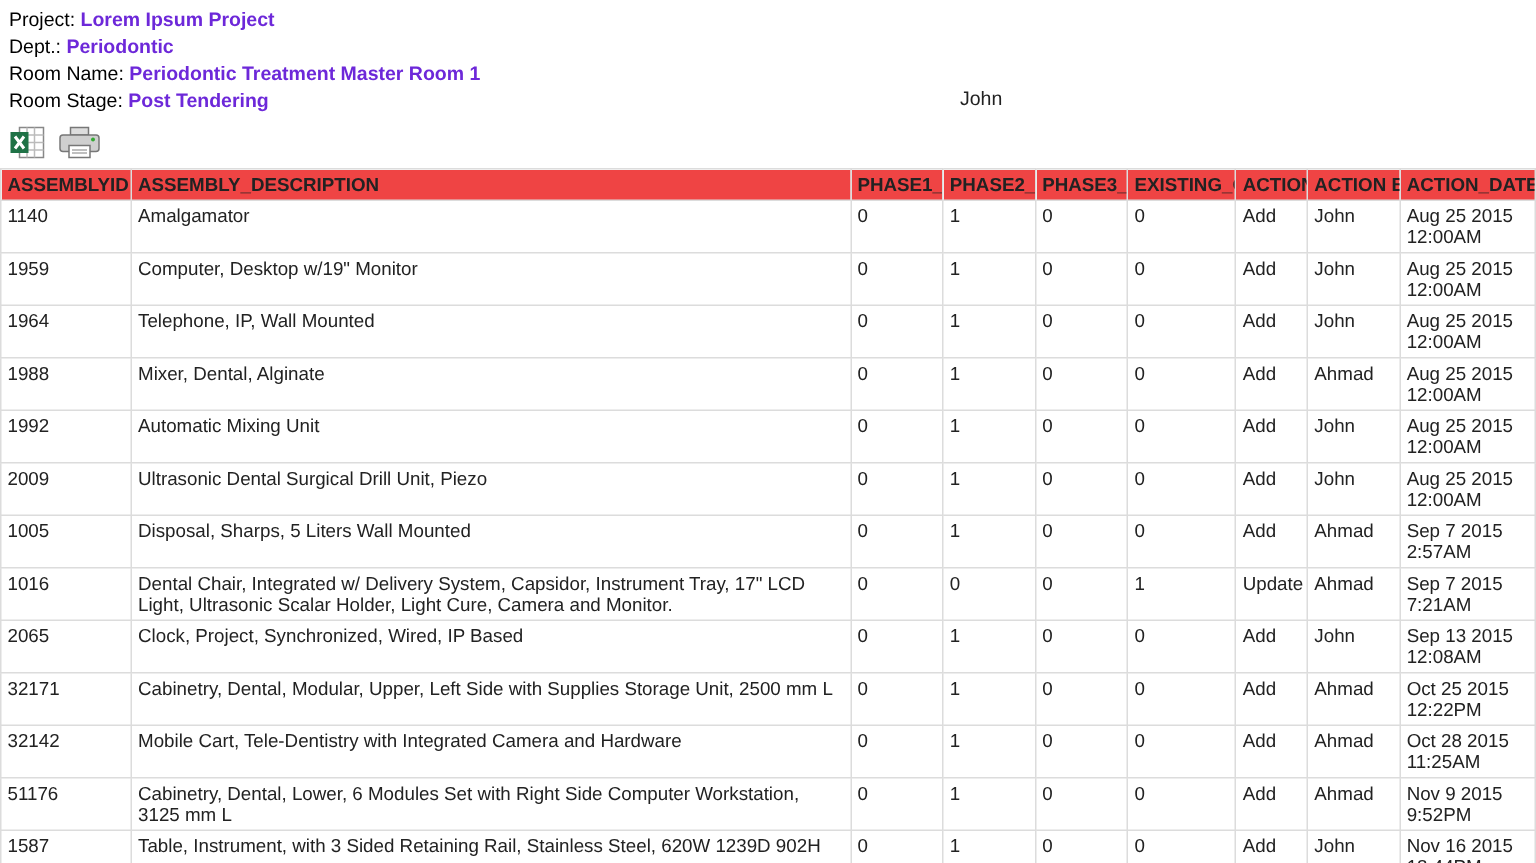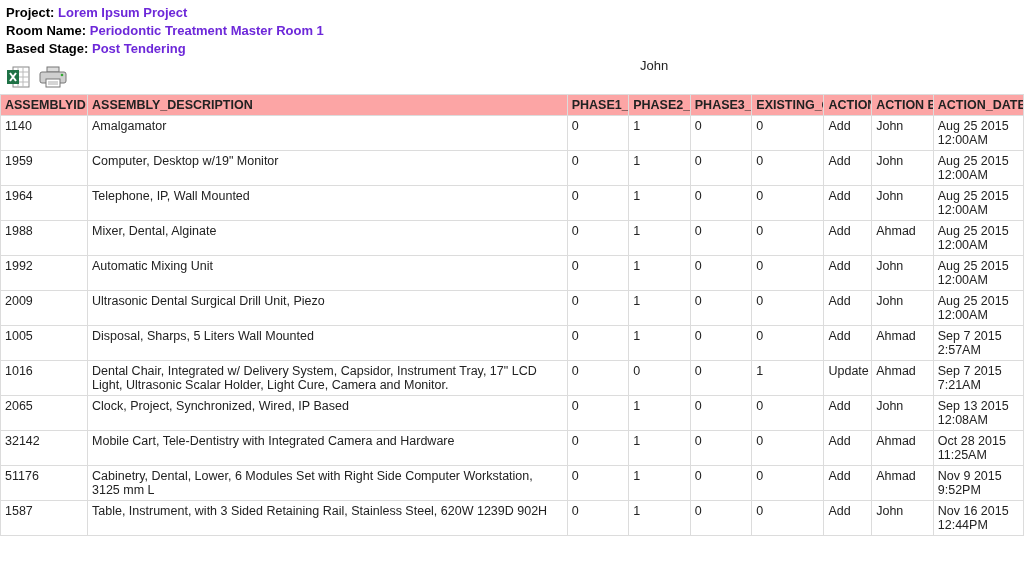--- a/index.html
+++ b/index.html
@@ -6,39 +6,39 @@
   html, body {
     margin: 0; padding: 0;
     font-family: "Segoe UI", Arial, sans-serif;
     font-size: 13px;
     color: #222;
     background: #fff;
     width: 1024px;
   }
   .header { padding: 4px 6px 4px 6px; position: relative; }
   .header .row { line-height: 18px; }
-  .label { color: #000; font-weight: 700; margin-top: 34px; }
+  .label { color: #000; font-weight: 400; margin-top: 34px; }
   .value-red { color: #6d28d9; font-weight: 700; }
   .user { position: absolute; left: 640px; top: 58px; color: #222; }
   .toolbar { padding: 2px 4px 4px 4px; }
   .icon-btn {
     display: inline-flex; align-items: center; justify-content: center;
     width: 30px; height: 26px; vertical-align: middle;
     cursor: pointer;
   }
   table.outer { border-collapse: collapse; width: 1024px; table-layout: fixed; }
   table.outer th, table.outer td {
     border: 1px solid #dcdcdc;
     padding: 3px 4px;
     text-align: left;
     vertical-align: top;
     font-size: 12.5px;
   }
   table.outer th {
-    background: #fca5a5;
+    background: #ef4444;
     font-weight: 700;
     white-space: nowrap;
     overflow: hidden;
   }
   col.c-id   { width: 82px; }
   col.c-desc { width: 452px; }
   col.c-q    { width: 58px; }
   col.c-q2   { width: 58px; }
   col.c-q3   { width: 58px; }
   col.c-eq   { width: 68px; }
@@ -49,25 +49,29 @@
 </style>
 </head>
 <body>
 
 <div class="header">
   <div class="row">
     <span class="label">Project: </span>
     <span class="value-red">Lorem Ipsum Project</span>
   </div>
   <div class="row">
+    <span class="label">Dept.: </span>
+    <span class="value-red">Periodontic</span>
+  </div>
+  <div class="row">
     <span class="label">Room Name: </span>
     <span class="value-red">Periodontic Treatment Master Room 1</span>
   </div>
   <div class="row">
-    <span class="label">Based Stage: </span>
+    <span class="label">Room Stage: </span>
     <span class="value-red">Post Tendering</span>
   </div>
   <div class="user">John</div>
 </div>
 
 <div class="toolbar">
   <span class="icon-btn" title="Export to Excel">
     <svg width="26" height="24" viewBox="0 0 26 24">
       <rect x="7" y="2" width="16" height="20" fill="#fff" stroke="#888"></rect>
       <line x1="7" y1="7" x2="23" y2="7" stroke="#bbb"></line>
@@ -210,20 +214,31 @@
         <td class="desc-cell">Clock, Project, Synchronized, Wired, IP Based</td>
         <td>0</td>
         <td>1</td>
         <td>0</td>
         <td>0</td>
         <td>Add</td>
         <td>John</td>
         <td>Sep 13 2015 12:08AM</td>
       </tr>
       <tr>
+        <td>32171</td>
+        <td class="desc-cell">Cabinetry, Dental, Modular, Upper, Left Side with Supplies Storage Unit, 2500 mm L</td>
+        <td>0</td>
+        <td>1</td>
+        <td>0</td>
+        <td>0</td>
+        <td>Add</td>
+        <td>Ahmad</td>
+        <td>Oct 25 2015 12:22PM</td>
+      </tr>
+      <tr>
         <td>32142</td>
         <td class="desc-cell">Mobile Cart, Tele-Dentistry with Integrated Camera and Hardware</td>
         <td>0</td>
         <td>1</td>
         <td>0</td>
         <td>0</td>
         <td>Add</td>
         <td>Ahmad</td>
         <td>Oct 28 2015 11:25AM</td>
       </tr>

